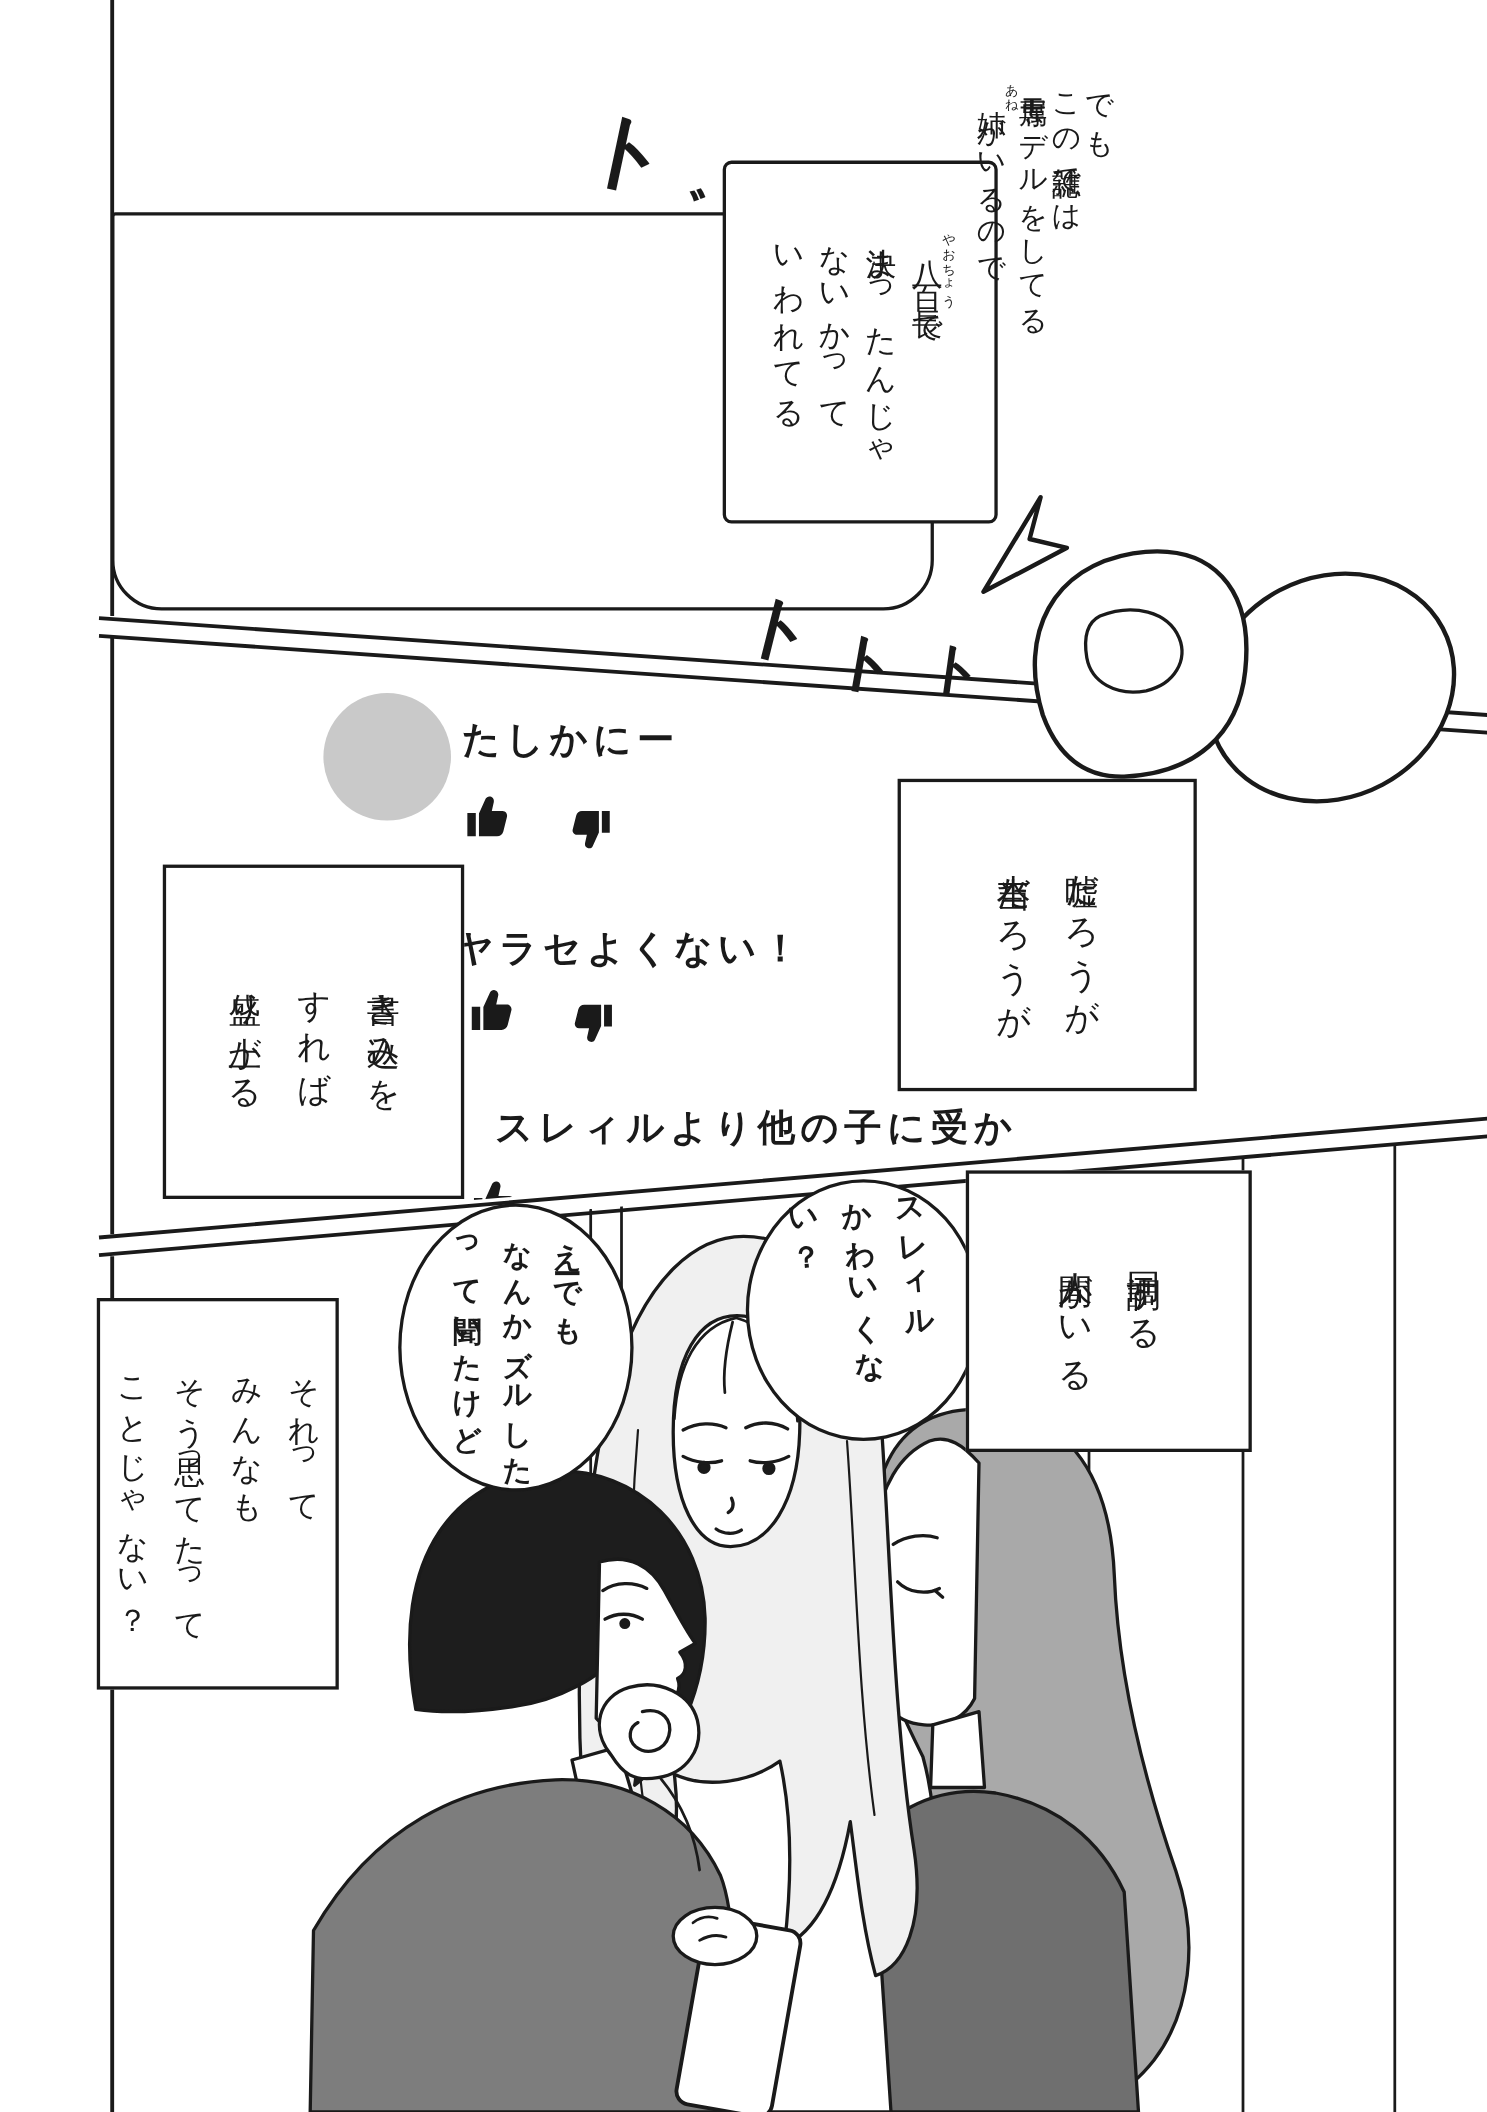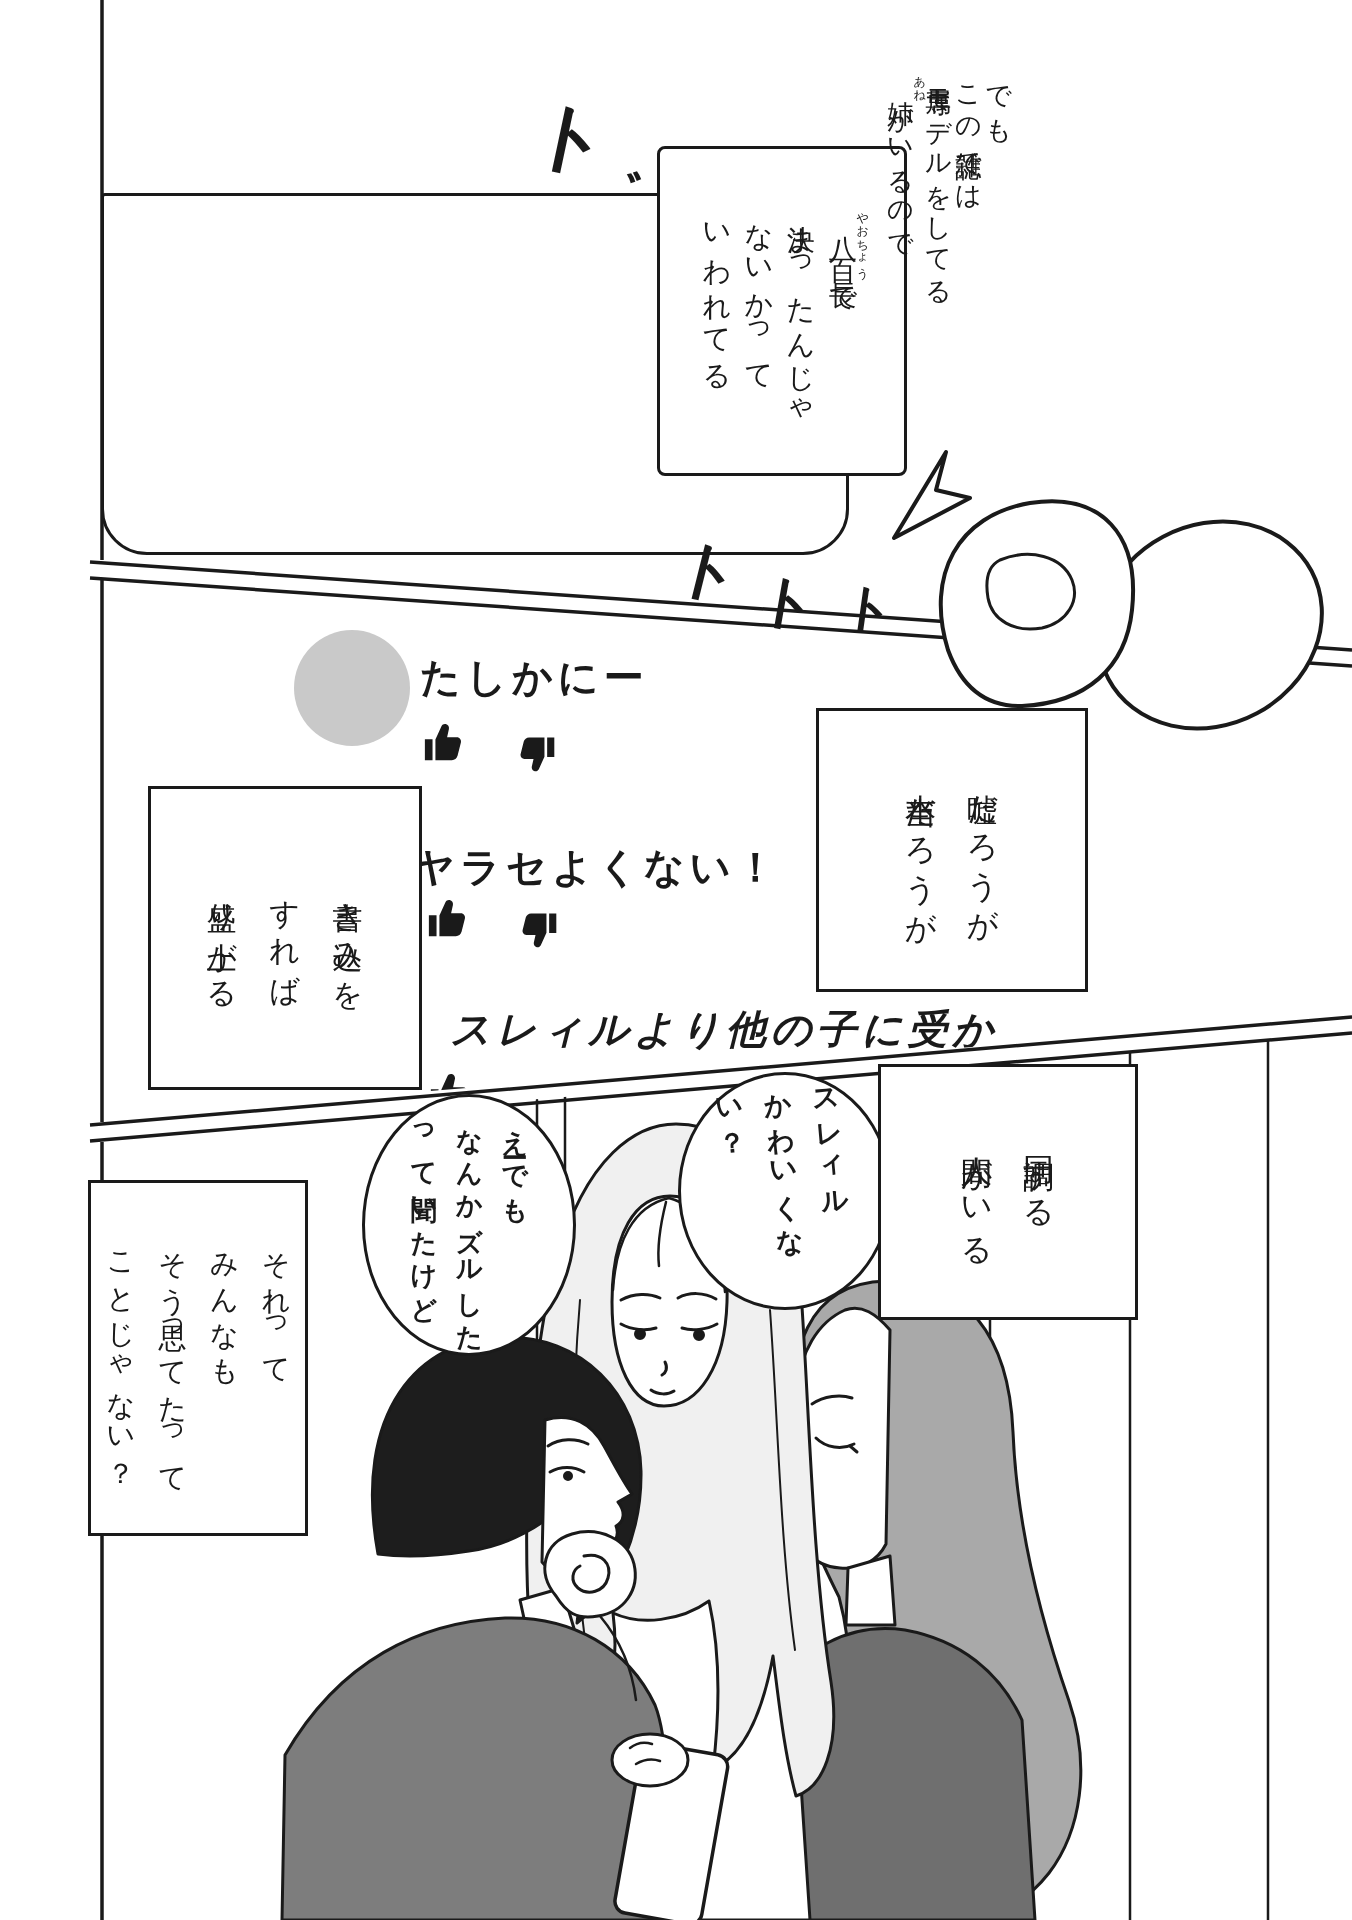--- a/index.html
+++ b/index.html
@@ -30,24 +30,24 @@
   .sfx-l{left:532px;top:88px;font-size:76px;transform:rotate(12deg);}
   .sfx-mark{left:584px;top:150px;font-size:54px;transform:rotate(24deg);}
   .sfx-2{left:676px;top:528px;font-size:64px;transform:rotate(14deg);}
   .sfx-3{left:758px;top:564px;font-size:58px;transform:rotate(10deg);}
   .sfx-4{left:842px;top:574px;font-size:52px;transform:rotate(8deg);}
 
   .cursor-svg{position:absolute;left:888px;top:446px;}
 
   
   .avatar{position:absolute;left:294px;top:630px;width:116px;height:116px;border-radius:50%;background:#c9c9c9;}
-  .comment{position:absolute;font-size:40px;font-weight:600;letter-spacing:5px;white-space:nowrap;}
+  .comment{position:absolute;font-size:34px;font-weight:600;letter-spacing:5px;white-space:nowrap;}
   .c1{left:420px;top:650px;}
   .c2{left:414px;top:840px;}
-  .c3{left:450px;top:1002px;font-style:italic;}
+  .c3{left:450px;top:1002px;}
   .thumb{position:absolute;width:46px;height:46px;fill:#1a1a1a;}
   .thumb.down{transform:rotate(180deg);width:43px;height:43px;}
   .t1u{left:422px;top:720px;} .t1d{left:514px;top:732px;}
   .t2u{left:426px;top:896px;} .t2d{left:516px;top:908px;}
   .t3u{left:428px;top:1070px;} .t3d{left:518px;top:1078px;}
 
   .notebox{position:absolute;background:#fff;border:3.5px solid #1a1a1a;
     display:flex;align-items:center;justify-content:center;}
   .notebox .vtext{font-weight:500;}
   .nb-write{left:148px;top:786px;width:268px;height:298px;}

